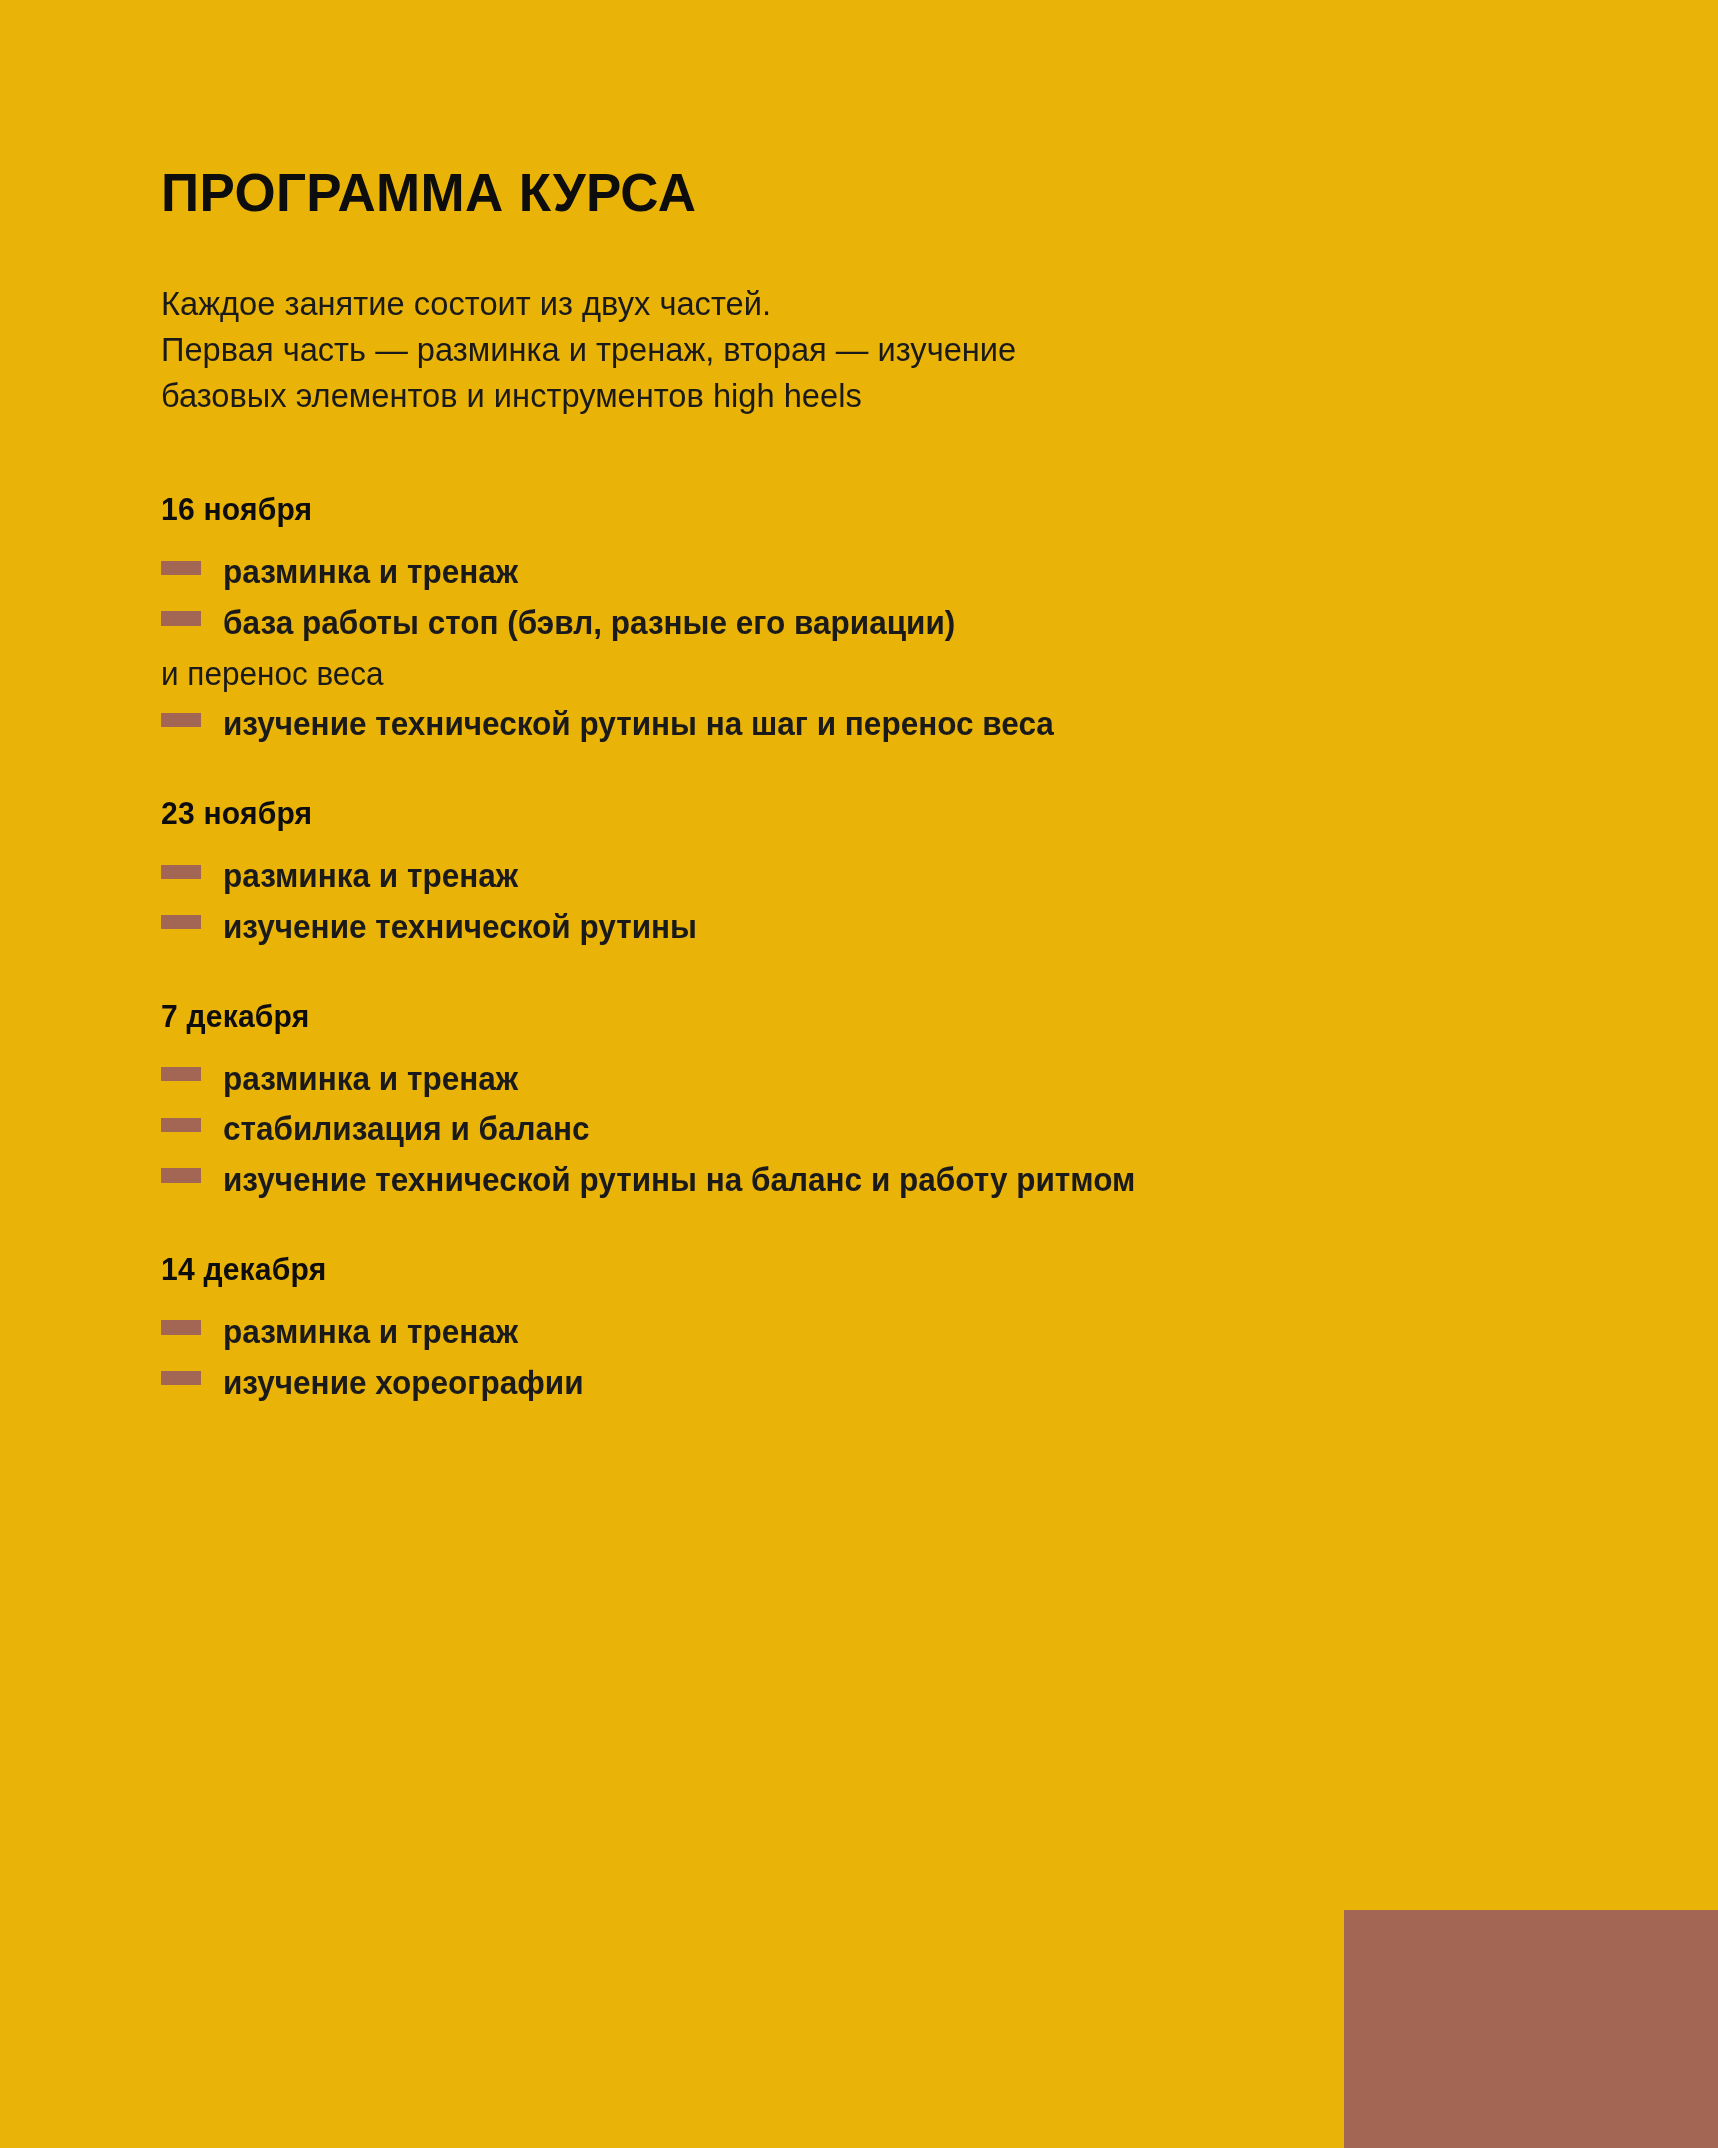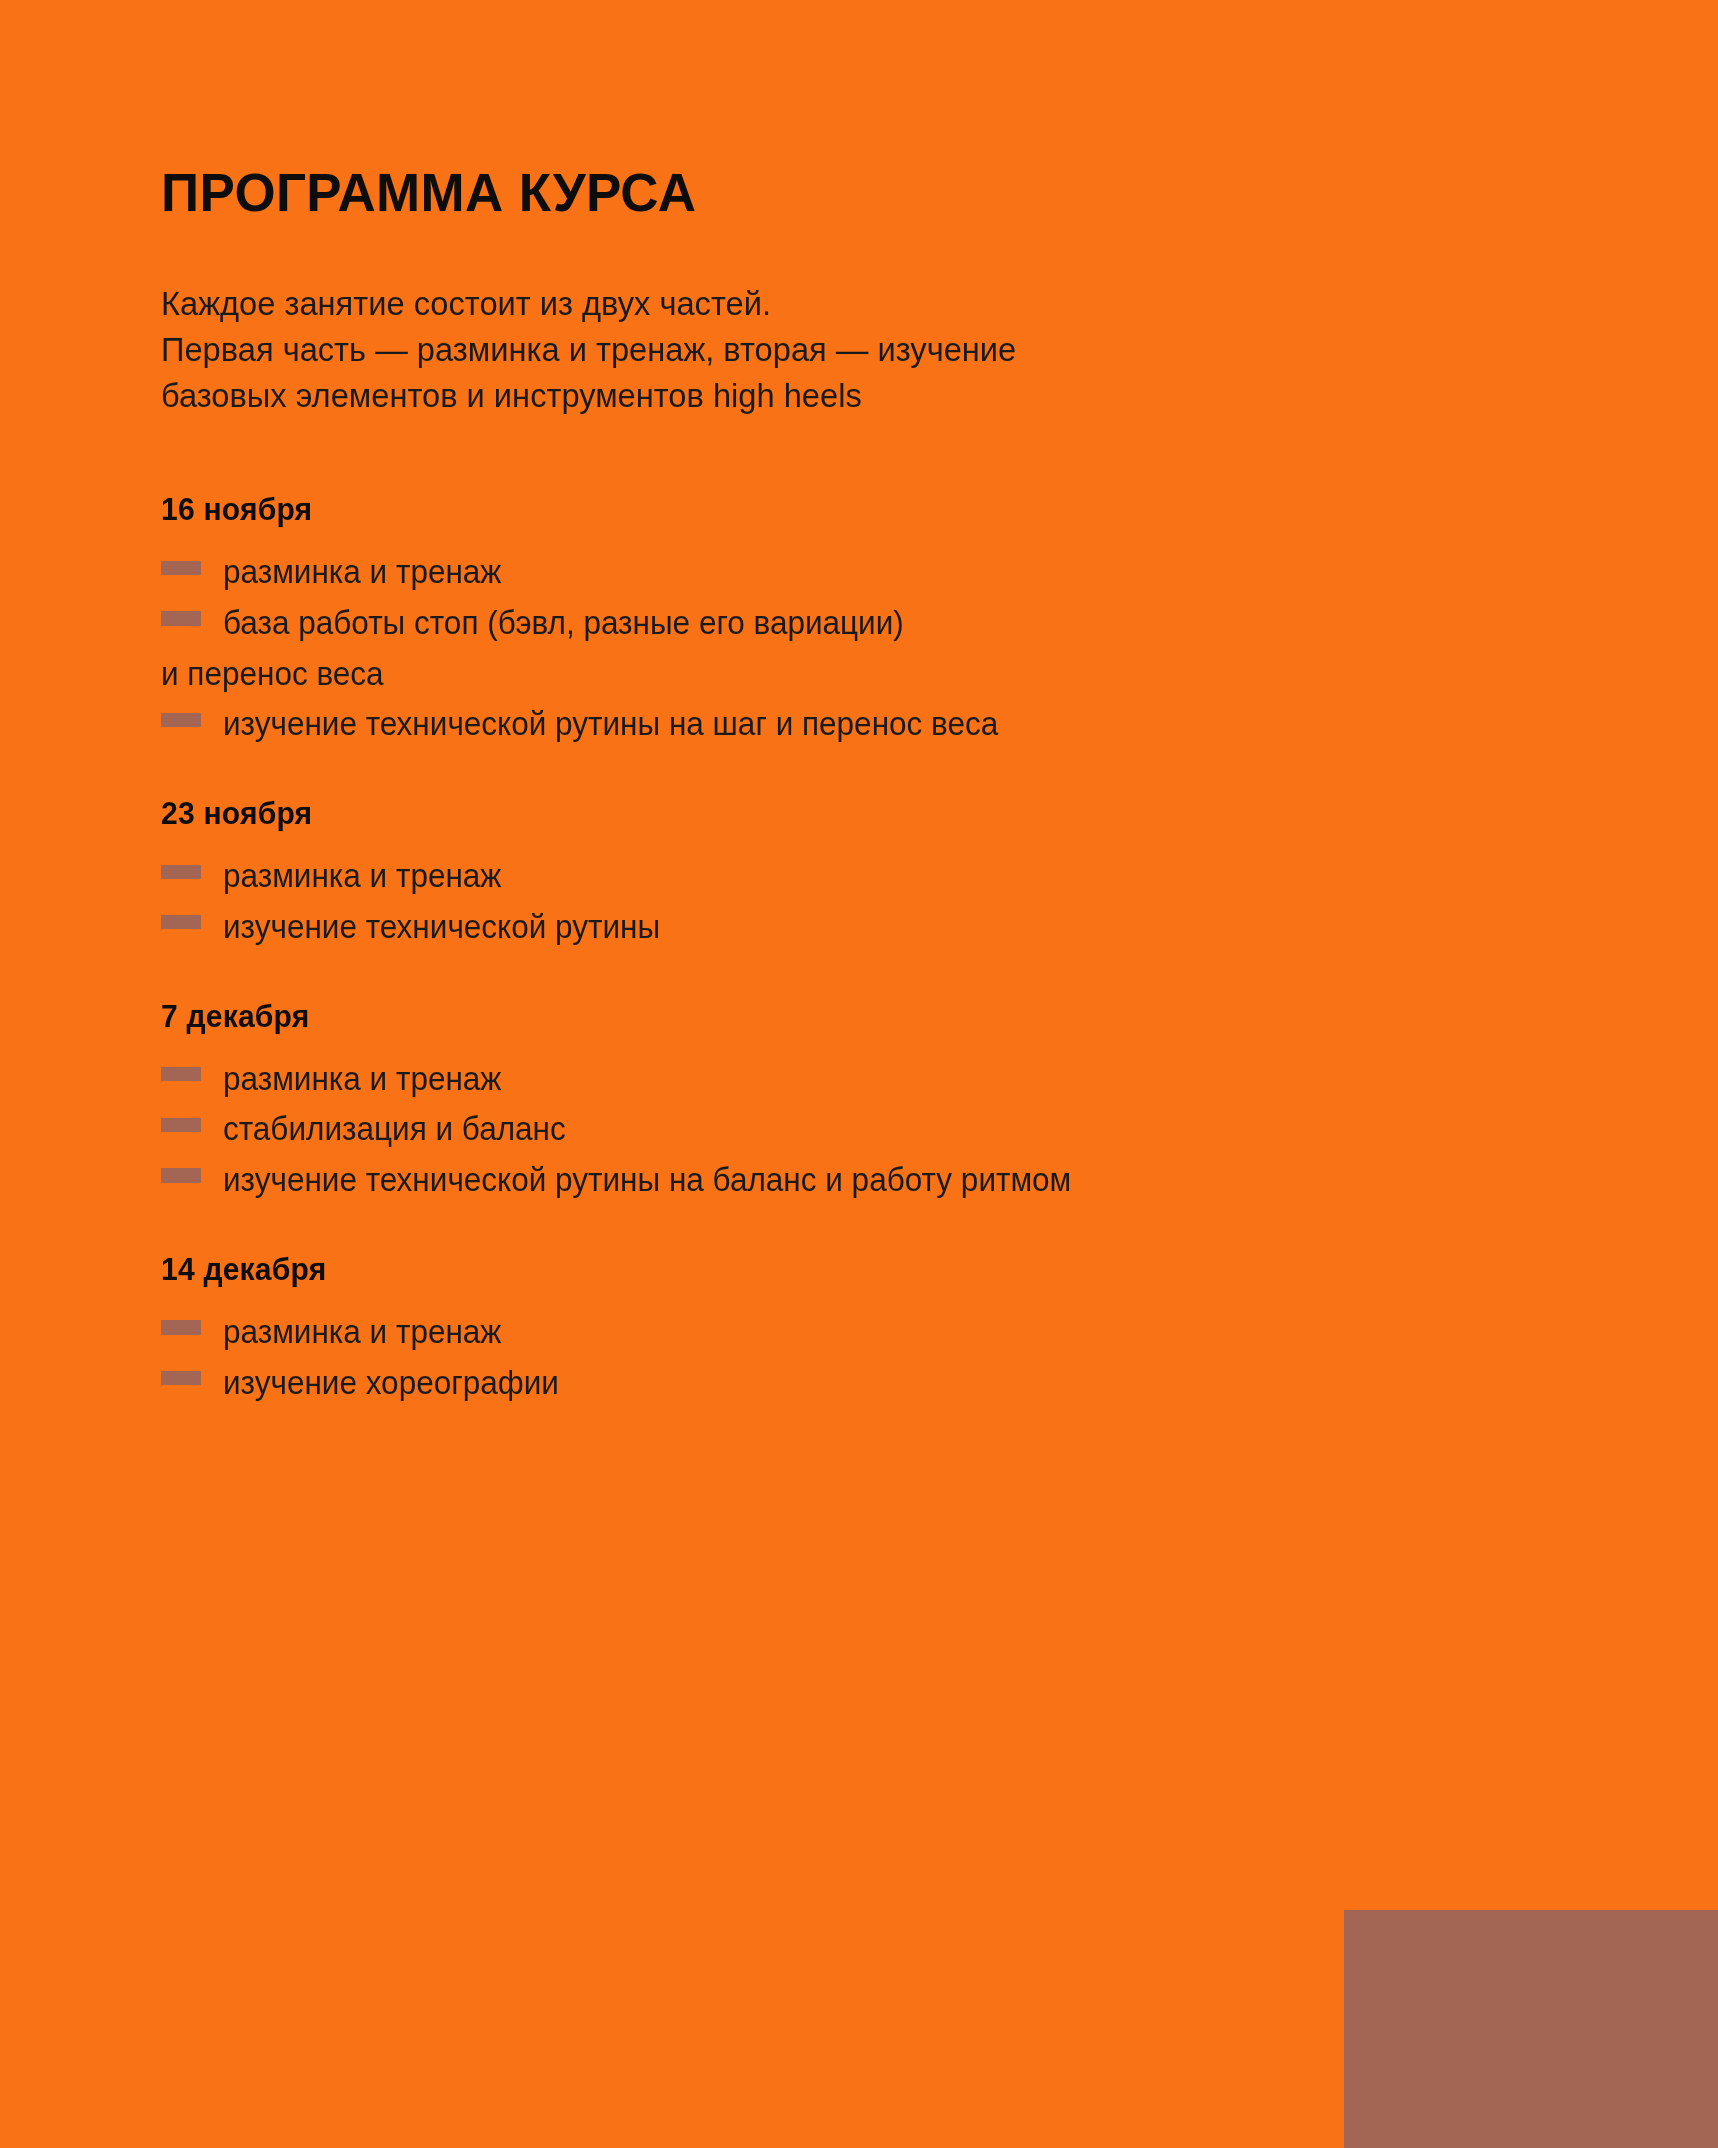--- a/index.html
+++ b/index.html
@@ -13,21 +13,21 @@
     position: relative;
     overflow: hidden;
     font-family: "Liberation Sans", "DejaVu Sans", sans-serif;
     color: #111111;
     -webkit-font-smoothing: antialiased;
   }
 
   .page {
     position: absolute;
     inset: 0;
-    background: #f97316;
+    background: #eab308;
   }
 
   .content {
     position: absolute;
     left: 161px;
     top: 164px;
     width: 1477px;
   }
 
   
@@ -77,21 +77,21 @@
     list-style: none;
     margin: 0;
     padding: 0;
   }
 
   .bullet-item {
     display: flex;
     align-items: baseline;
     margin: 0 0 11.7px 0;
     font-size: 33px;
-    font-weight: 400;
+    font-weight: 700;
     line-height: 1.18;
     color: #1a1a1a;
   }
   .bullet-item:last-child { margin-bottom: 0; }
 
   .bullet-mark {
     flex: 0 0 auto;
     width: 40px;
     height: 14.3px;
     background: #a46654;

